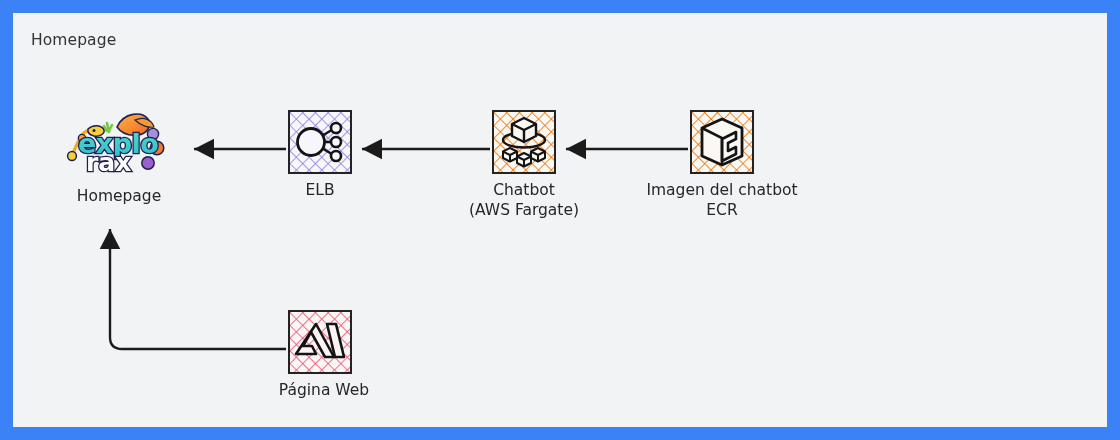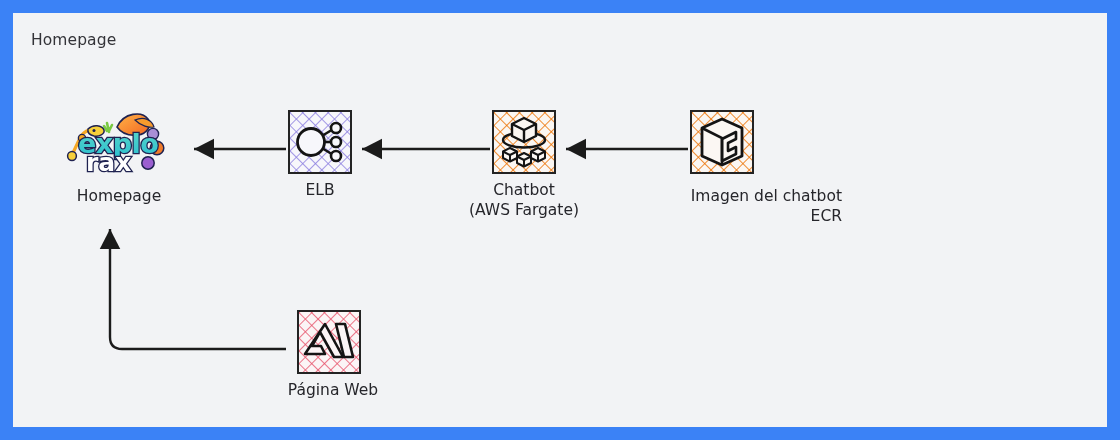--- a/index.html
+++ b/index.html
@@ -214,25 +214,25 @@
 
           <path d="M30,7 L50,16 L50,44 L30,53 L10,44 L10,16 Z"></path>
         </g>
         <g stroke="#141414" stroke-width="2.6" stroke-linejoin="round" fill="#fbf7f3">
 
           <path d="M44,20 L44,27 L36,31 L36,39 L44,35 L44,42 L30,49 L30,27 Z"></path>
         </g>
         <path d="M10,16 L30,26 L30,53" fill="none" stroke="#141414" stroke-width="2.6"></path>
       </svg>
     </div>
-    <div class="node-label" style="top:76px; width:240px;text-align:right;">Imagen del chatbot
+    <div class="node-label" style="top:70px; width:240px;">Imagen del chatbot
 ECR</div>
   </div>
 
-  <div class="node" style="left:297px; top:310px; width:72px;text-decoration:underline;">
+  <div class="node" style="left:288px; top:310px; width:72px;text-decoration:underline;">
     <div class="icon-box">
       <svg width="60" height="60" viewBox="0 0 60 60">
         <defs>
           <pattern id="hatchRed" width="9" height="9" patternUnits="userSpaceOnUse" patternTransform="rotate(45)">
             <rect width="9" height="9" fill="#fbf5f6"></rect>
             <line x1="0" y1="0" x2="0" y2="9" stroke="#E8536B" stroke-width="1.6"></line>
             <line x1="0" y1="0" x2="9" y2="0" stroke="#E8536B" stroke-width="1.6"></line>
           </pattern>
         </defs>
         <rect x="0" y="0" width="60" height="60" fill="url(#hatchRed)"></rect>

